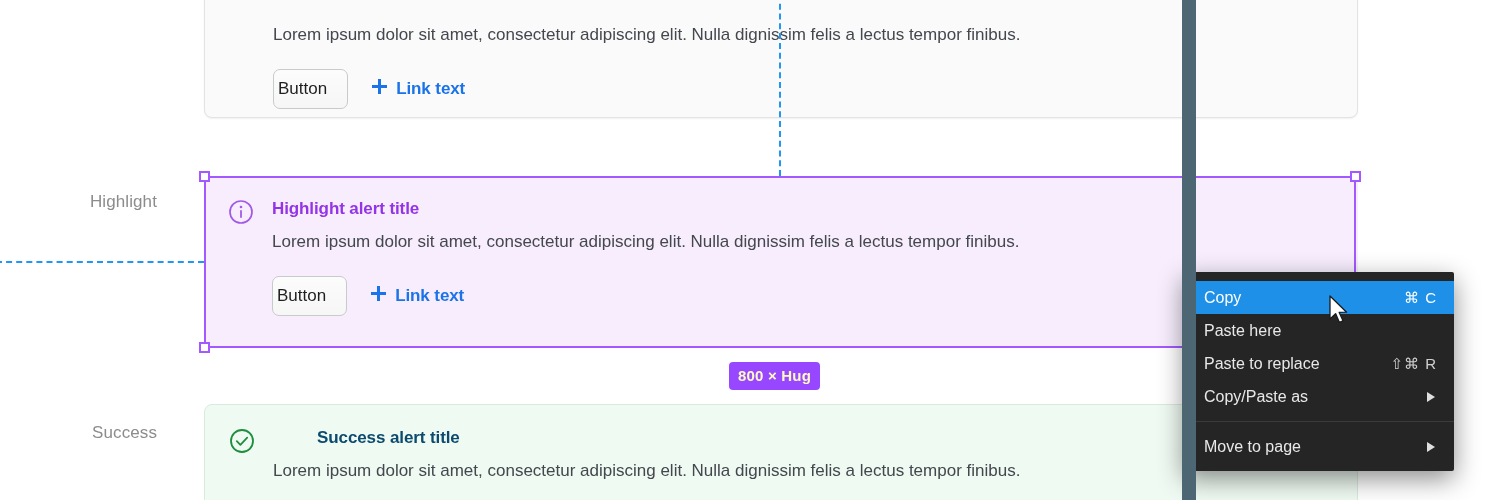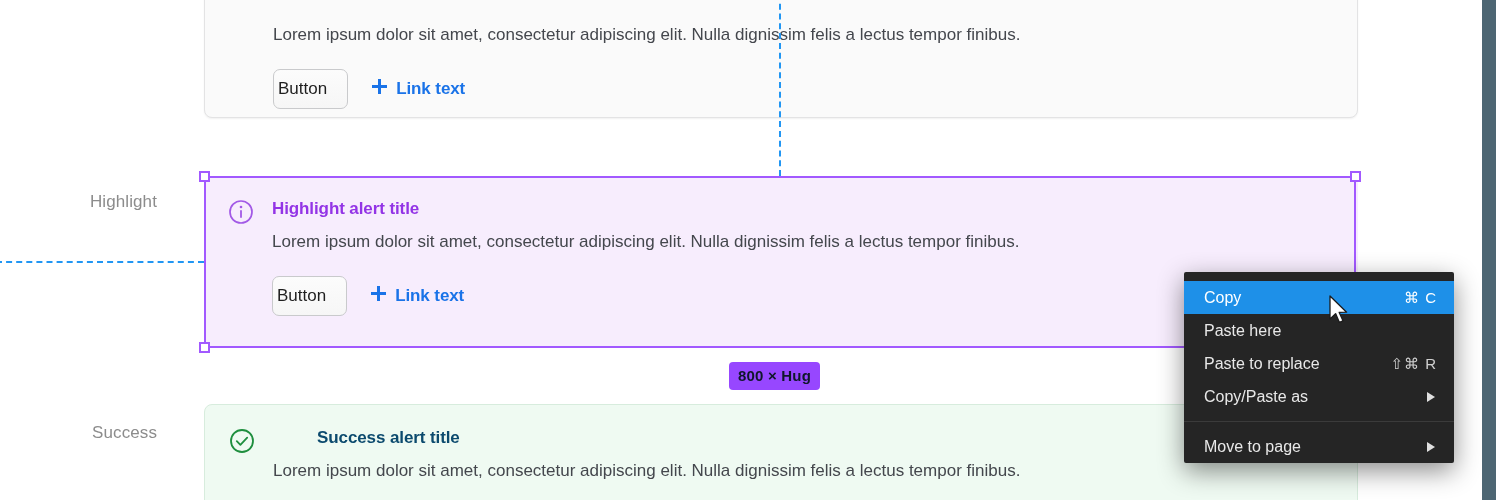--- a/index.html
+++ b/index.html
@@ -2,21 +2,21 @@
 <html><head>
 <meta charset="utf-8">
 <style>
   * { margin:0; padding:0; box-sizing:border-box; }
   html, body {
     width:1504px; height:500px;
     background:#ffffff;
     font-family:"Liberation Sans", sans-serif;
     overflow:hidden;
   }
-  #stage { position:relative; width:1496px; height:500px; background:#fff; }
+  #stage { position:relative; width:1196px; height:500px; background:#fff; }
 
   
   .row-label {
     position:absolute;
     font-size:17px;
     color:#8c8c8c;
     letter-spacing:0.1px;
     white-space:nowrap;
     text-align:right;
   }
@@ -115,21 +115,21 @@
   .h-tl { left:-7px;  top:-7px; }
   .h-tr { right:-7px; top:-7px; }
   .h-bl { left:-7px;  bottom:-7px; }
   .h-br { right:-7px; bottom:-7px; }
 
   
   #size-badge {
     position:absolute;
     left:729px; top:362px;
     background:#9747ff;
-    color:#0f172a;
+    color:#fef9c3;
     font-size:15px;
     font-weight:bold;
     letter-spacing:0.2px;
     padding:5px 9px 6px 9px;
     border-radius:4px;
     white-space:nowrap;
   }
 
   
   .guide-v {
@@ -140,21 +140,21 @@
     position:absolute;
     height:0; border-top:2px dashed #2196f3;
   }
 
   
   #context-menu {
     position:absolute;
     left:1184px; top:272px;
     width:270px;
     background:#252525;
-    padding:9px 0 0 0;
+    padding:9px 0 8px 0;
     border-radius:2px;
     box-shadow:0 8px 26px rgba(0,0,0,.45);
     overflow:hidden;
   }
   .menu-item {
     display:flex;
     align-items:center;
     height:33px;
     padding:0 17px 0 20px;
     color:#e8e8e8;

